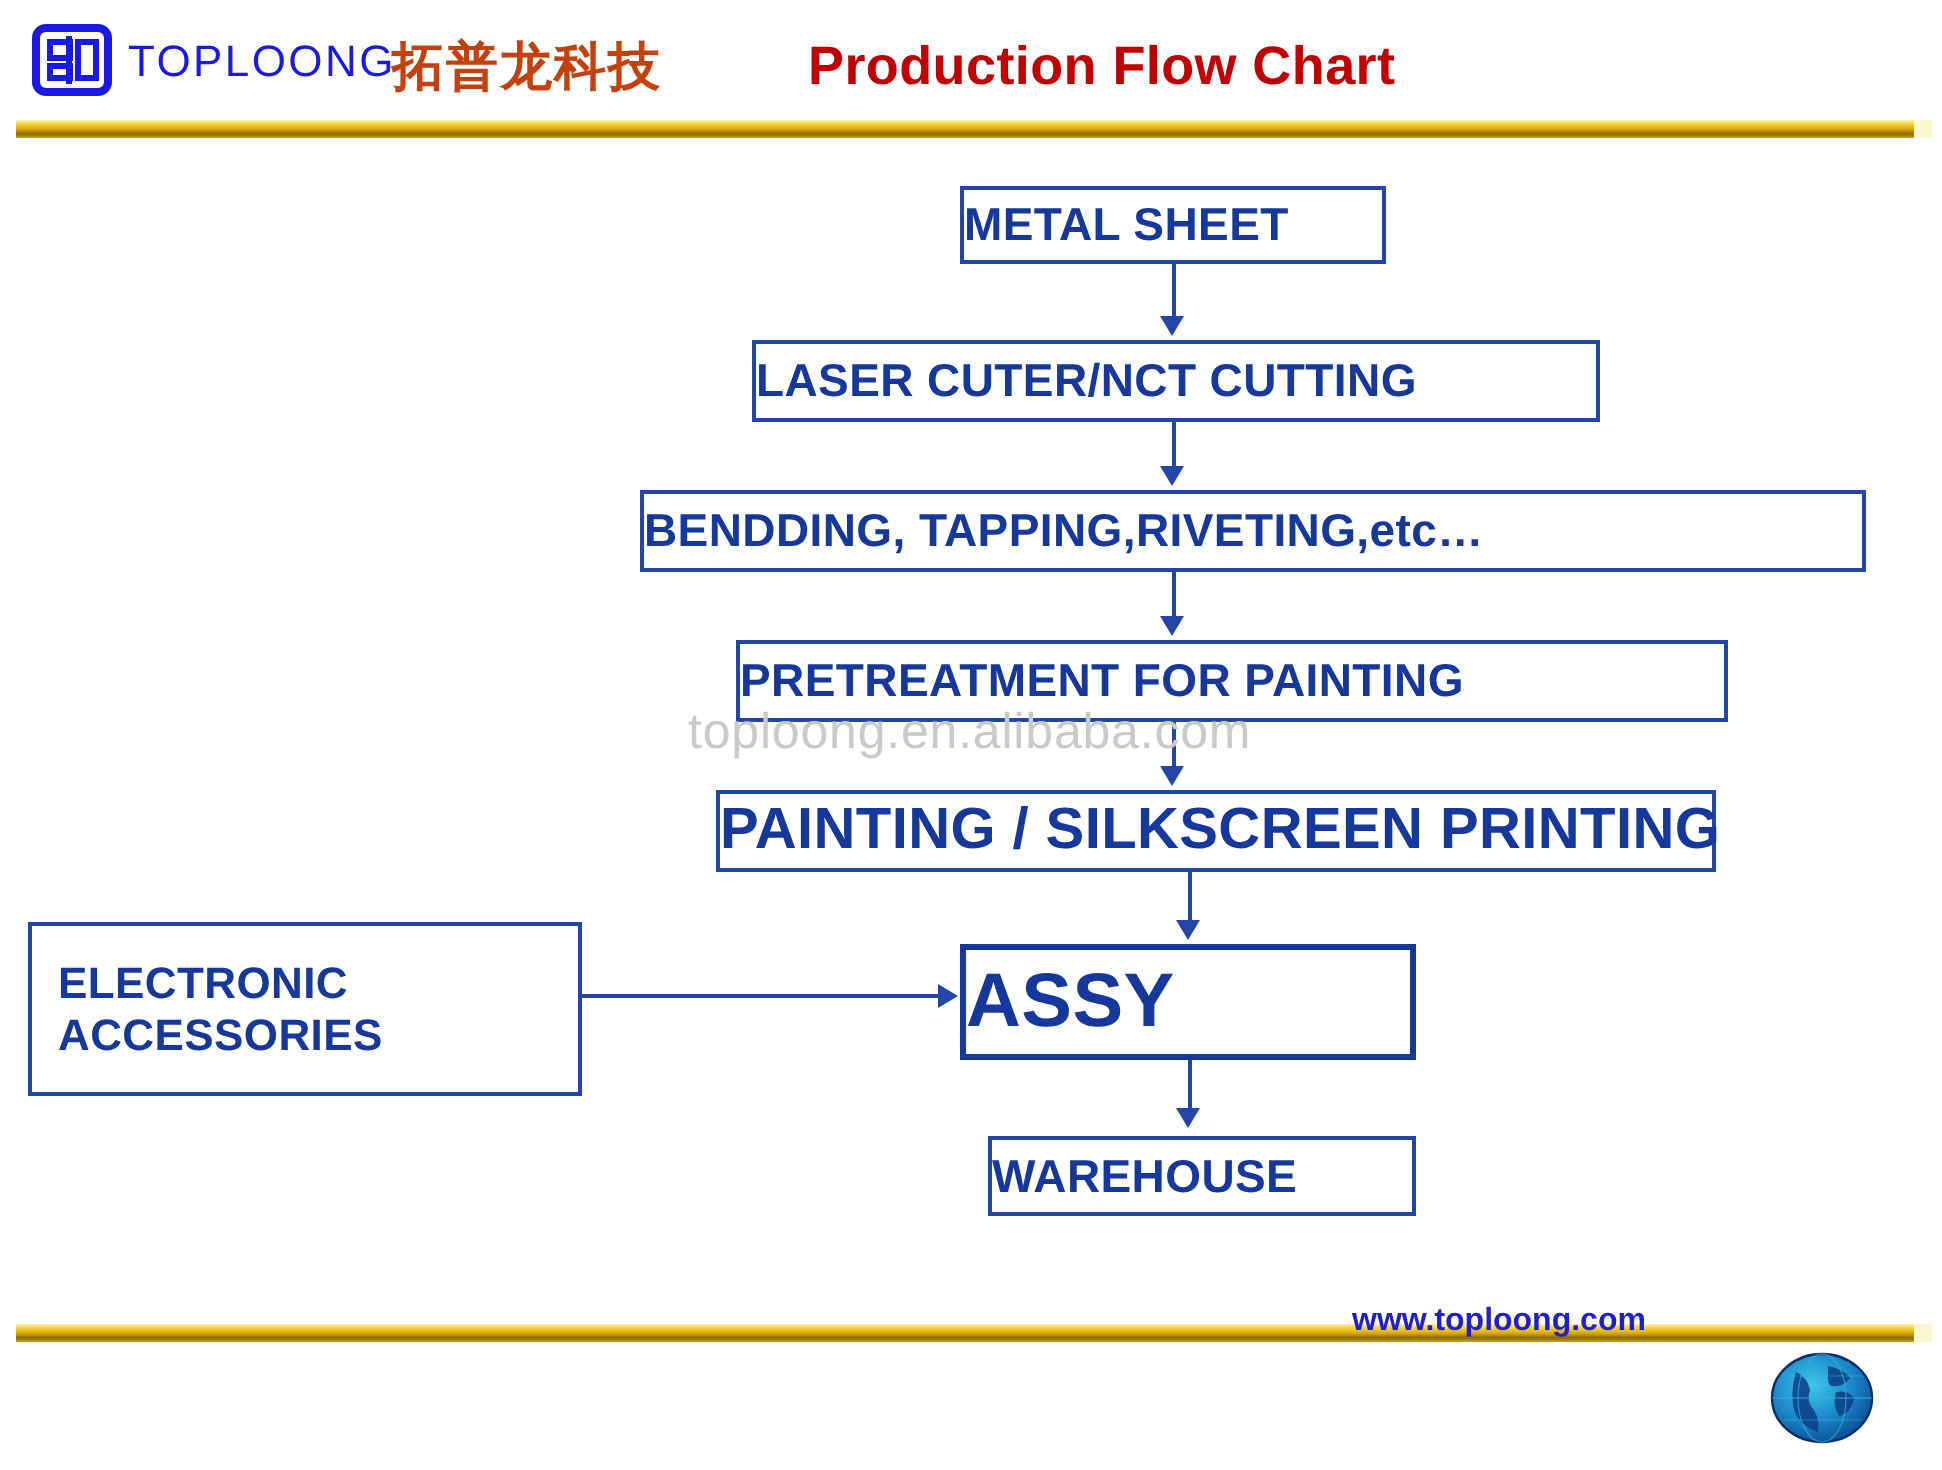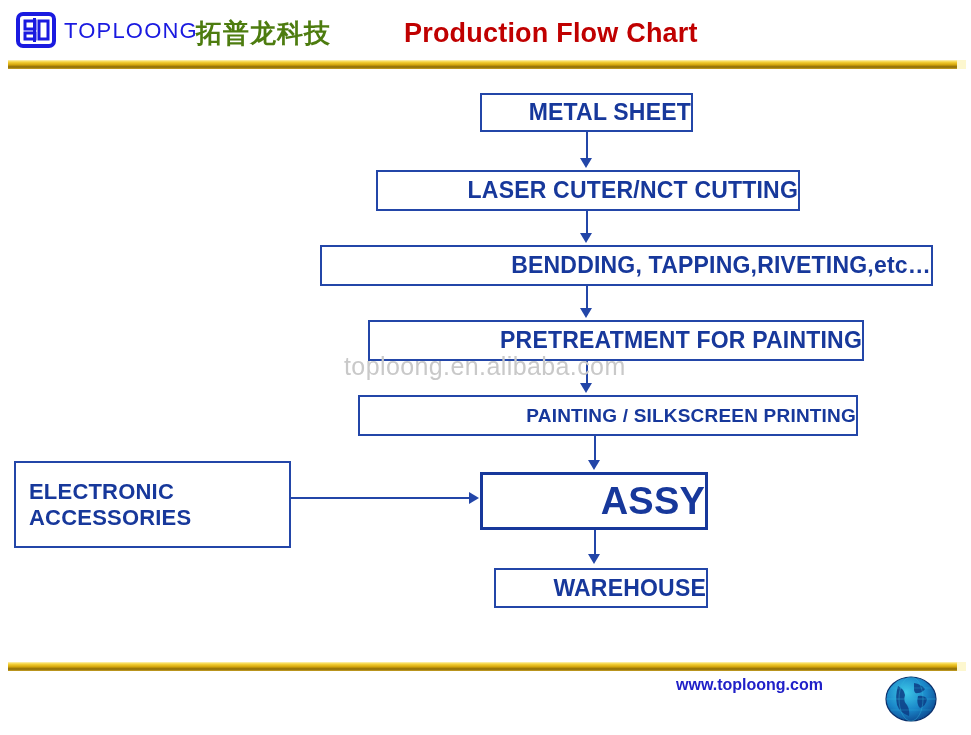--- a/index.html
+++ b/index.html
@@ -36,21 +36,21 @@
     font-weight: normal;
     letter-spacing: 1.2px;
     color: #1a1ae0;
     font-family: "Liberation Sans", sans-serif;
   }
   #logo-cn {
     position: absolute;
     left: 196px; top: 16px;
     font-size: 26px;
     font-weight: bold;
-    color: #4d7c0f;
+    color: #c2410c;
     font-family: Liberation Sans, sans-serif;
     letter-spacing: 1px;
     text-align: right;
   }
   #page-title {
     position: absolute;
     left: 368px; top: 18px;
     font-size: 27px;
     font-weight: bold;
     color: #c00000;
@@ -83,21 +83,21 @@
   
   .flow-box {
     position: absolute;
     box-sizing: border-box;
     border: 2px solid #2346a8;
     background: #ffffff;
     color: #17389b;
     font-weight: bold;
     display: flex;
     align-items: center;
-    justify-content: flex-end;
+    justify-content: flex-start;
     white-space: nowrap;
     letter-spacing: 0.2px;
   }
   .flow-box.left-align {
     justify-content: flex-start;
     padding-left: 48px;
     white-space: normal;
     text-align: left;
     line-height: 1.18;
   }
@@ -140,21 +140,21 @@
     color: #c9c9c9;
     font-family: "Liberation Sans", sans-serif;
     letter-spacing: 0.4px;
     pointer-events: none;
     white-space: nowrap;
   }
 
   
   #footer-url {
     position: absolute;
-    left: 676px; top: 676px;
+    left: 676px; top: 652px;
     font-size: 16px;
     font-weight: bold;
     color: #2020c8;
     white-space: nowrap;
   }
   #footer-globe {
     position: absolute;
     left: 884px; top: 674px;
     width: 54px; height: 50px;
   }
@@ -195,21 +195,21 @@
     </div>
 
     <div class="flow-box" style="left:320px; top:245px; width:613px; height:41px; font-size:23px;">
       <span>BENDDING, TAPPING,RIVETING,etc…</span>
     </div>
 
     <div class="flow-box" style="left:368px; top:320px; width:496px; height:41px; font-size:23px;">
       <span>PRETREATMENT FOR PAINTING</span>
     </div>
 
-    <div class="flow-box" style="left:358px; top:395px; width:500px; height:41px; font-size:19px;">
+    <div class="flow-box" style="left:358px; top:395px; width:500px; height:41px; font-size:29px;">
       <span>PAINTING / SILKSCREEN PRINTING</span>
     </div>
 
     <div class="flow-box left-align" style="left:14px; top:461px; width:277px; height:87px; font-size:22px;padding-left:13px;">
       <span>ELECTRONIC ACCESSORIES</span>
     </div>
 
     <div class="flow-box emphasis" style="left:480px; top:472px; width:228px; height:58px; font-size:38px;">
       <span>ASSY</span>
     </div>

